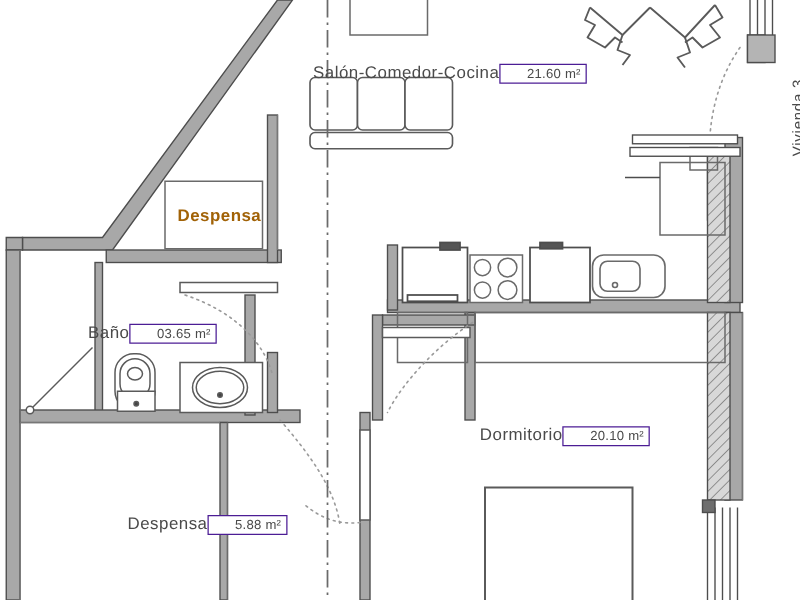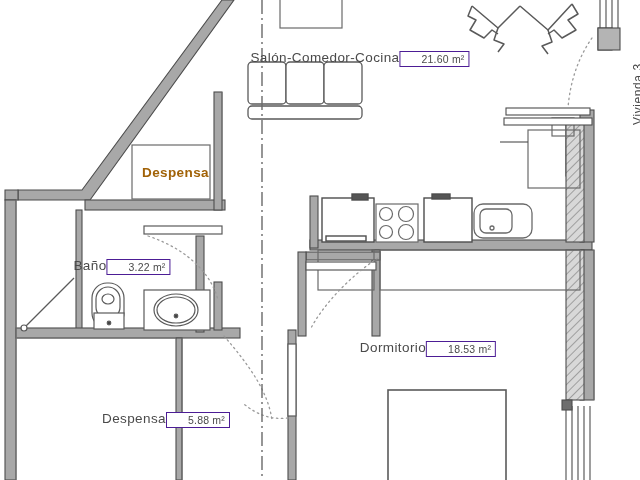--- a/index.html
+++ b/index.html
@@ -273,30 +273,30 @@
     </g>
   </svg>
 
   <div class="room-label" style="left:360px; top:48px; transform:translateX(-50%);">
     <div class="name">Salón-Comedor-Cocina</div>
     <div class="area">21.60 m²</div>
   </div>
 
   <div class="room-label" style="left:122px; top:232px; transform:translateX(-50%);margin-top:24px;">
     <div class="name">Baño</div>
-    <div class="area">3.22 m²</div>
+    <div class="area">03.65 m²</div>
   </div>
 
   <div class="room-label" style="left:166px; top:409px; transform:translateX(-50%);">
     <div class="name">Despensa</div>
     <div class="area">5.88 m²</div>
   </div>
 
-  <div class="room-label" style="left:428px; top:338px; transform:translateX(-50%);">
+  <div class="room-label" style="left:452px; top:338px; transform:translateX(-50%);">
     <div class="name">Dormitorio</div>
-    <div class="area">18.53 m²</div>
+    <div class="area">20.10 m²</div>
   </div>
 
   <div class="plain-label" style="left:142px; top:165px;">Despensa</div>
 
   <div class="vert-label" style="left:631px; top:125px;">Vivienda 3</div>
 
 </div>
 
 </body></html>

